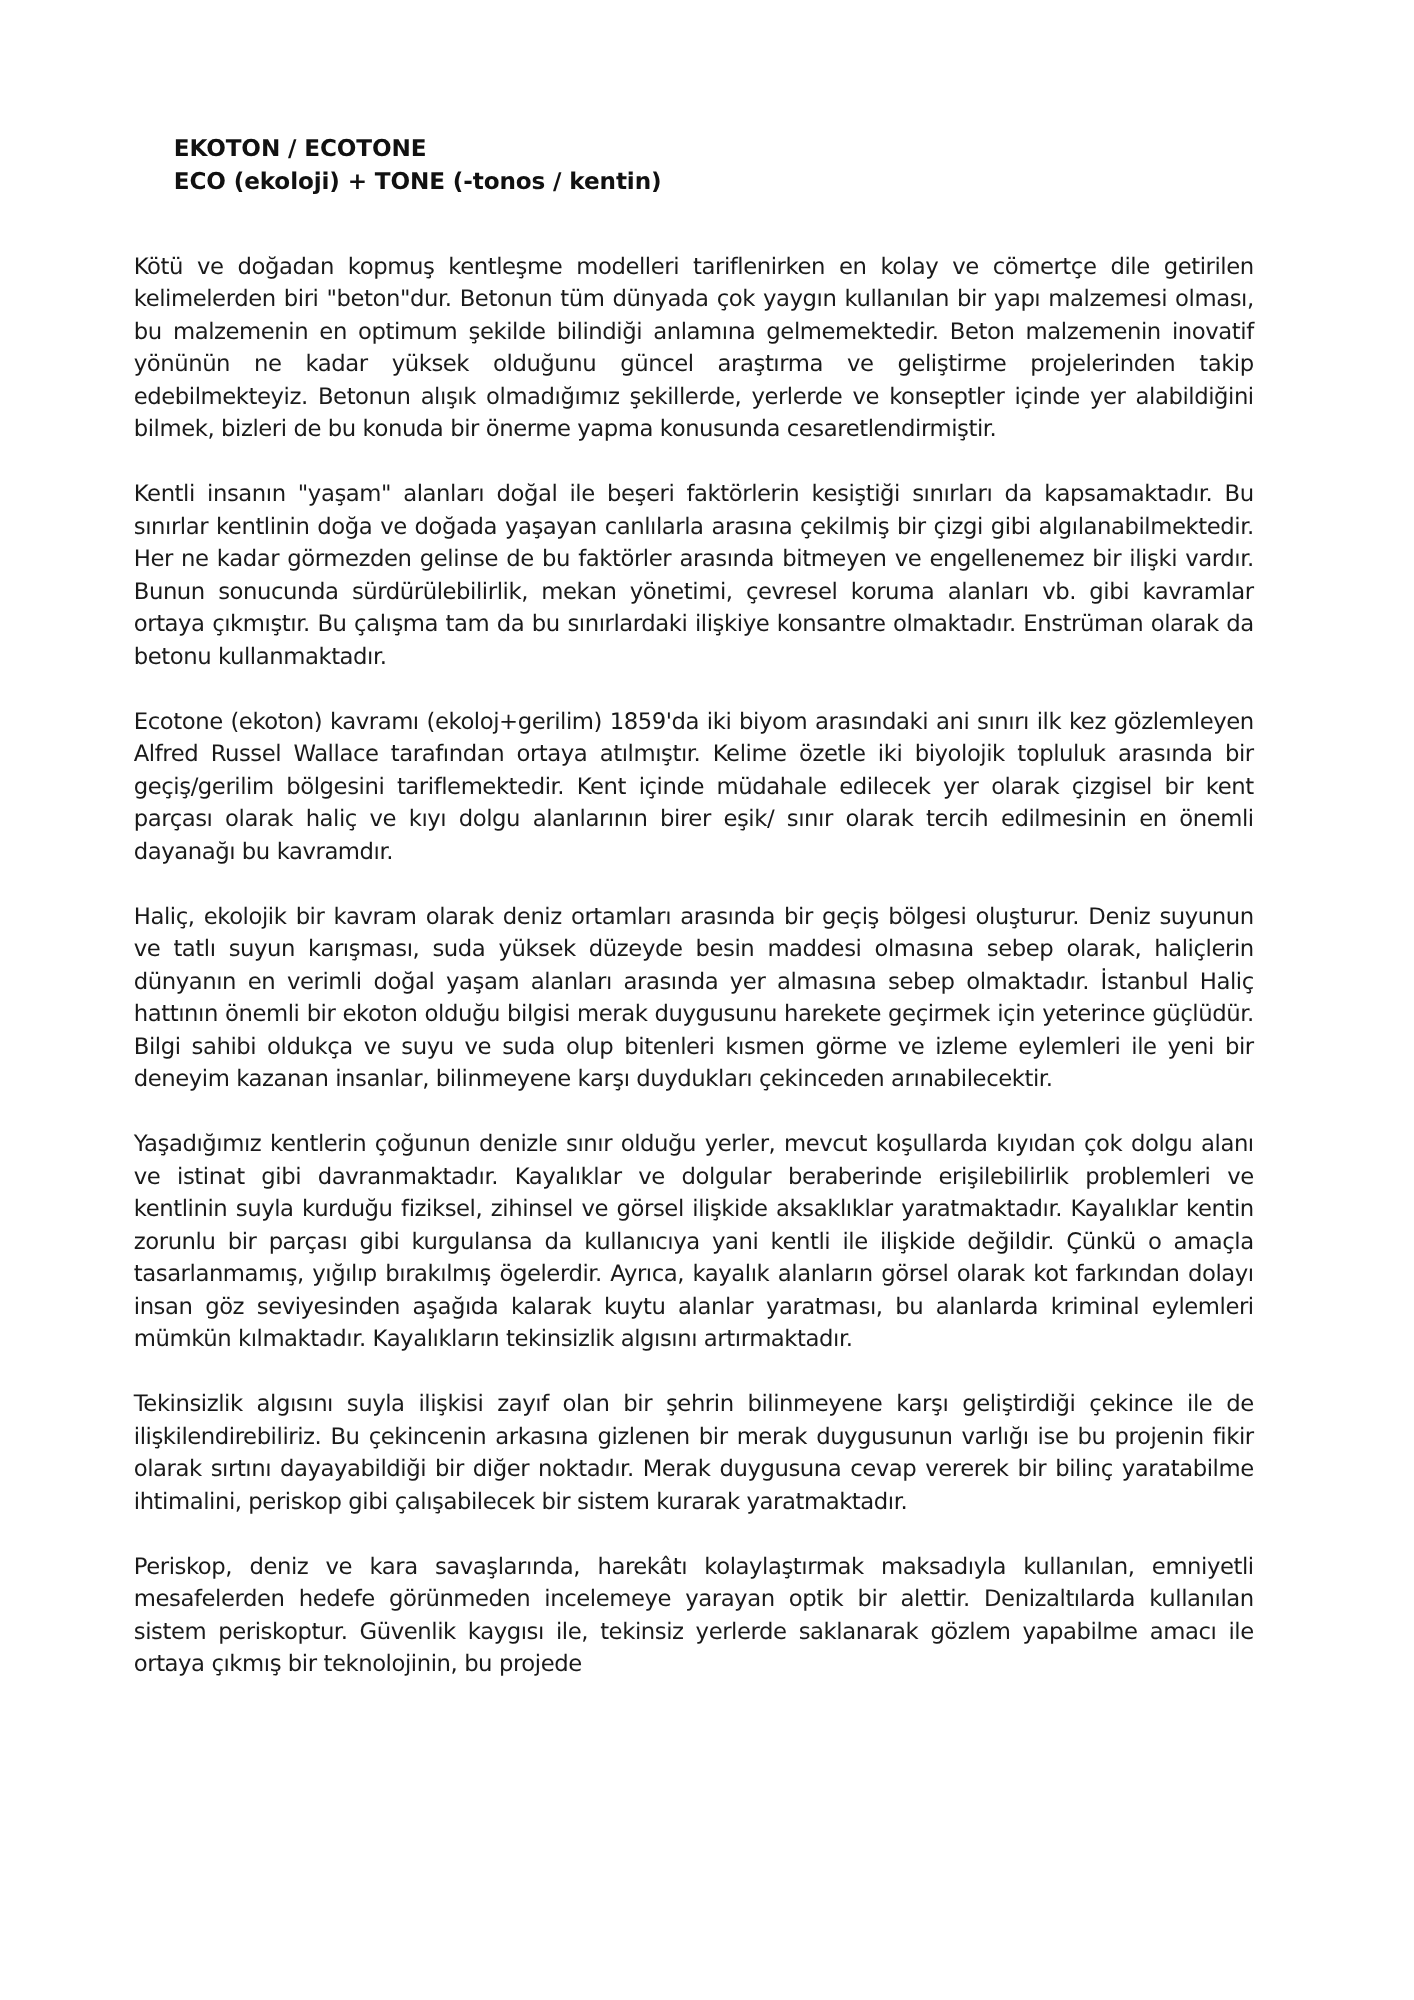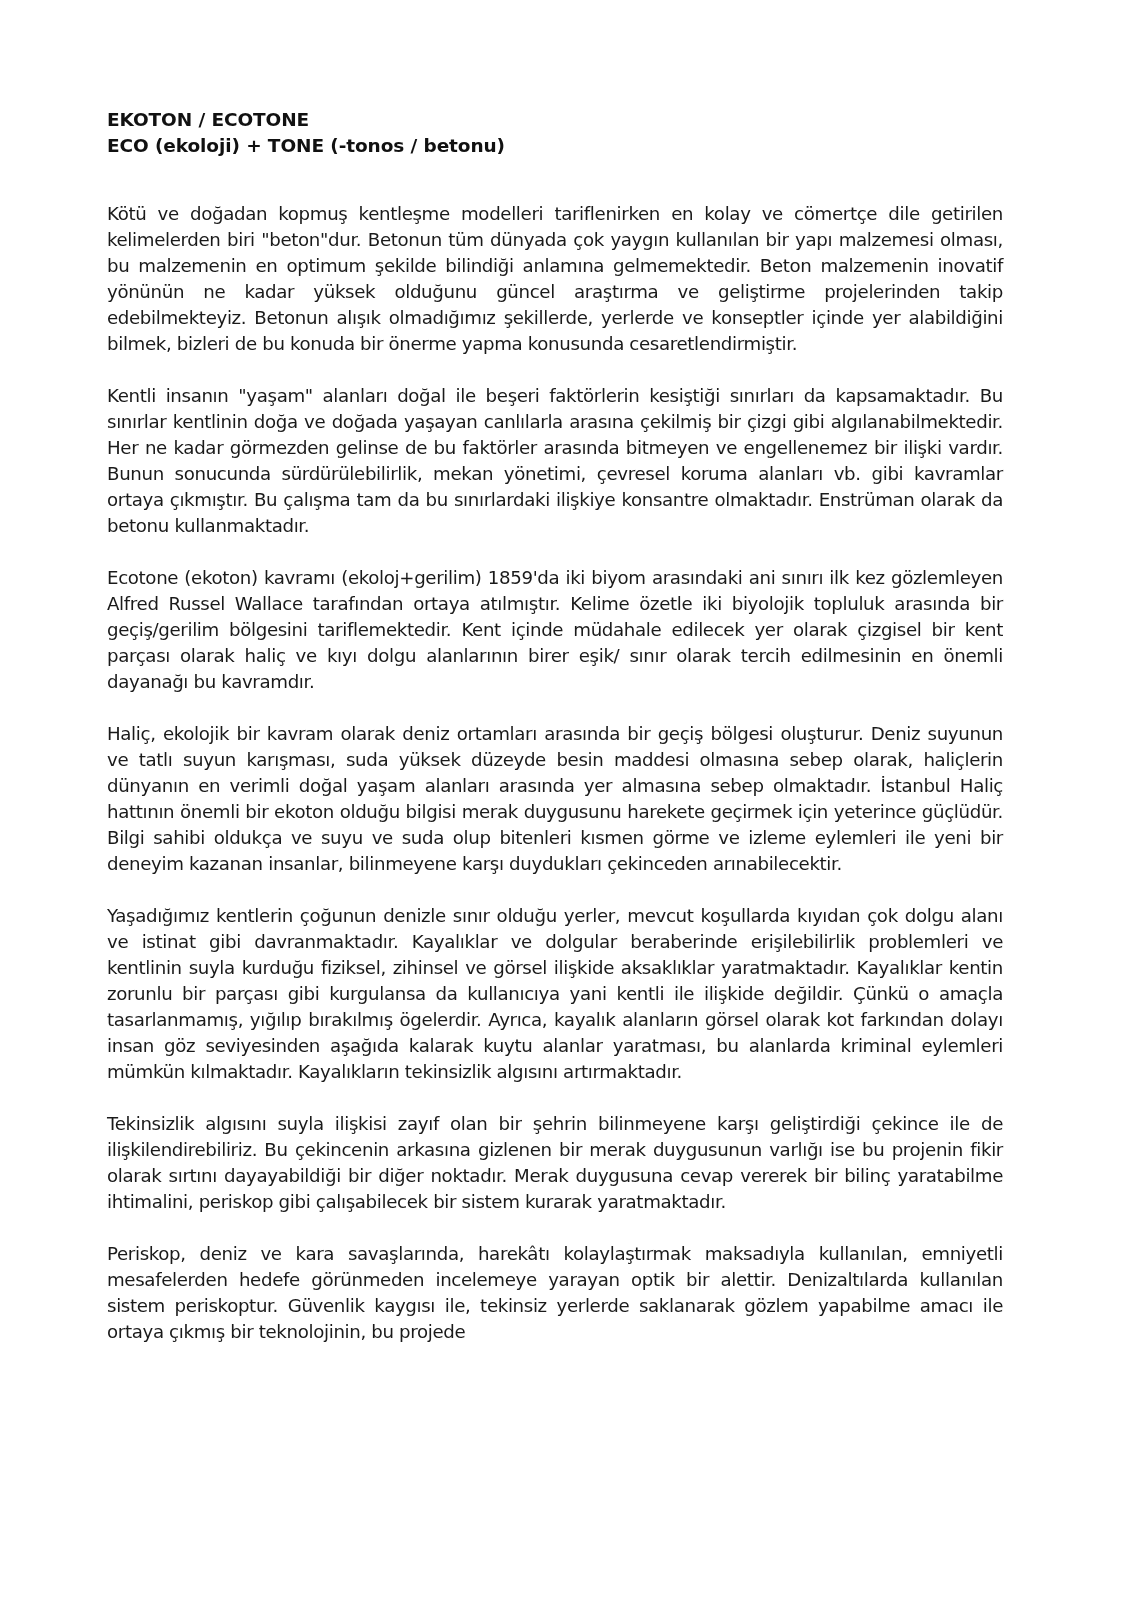--- a/index.html
+++ b/index.html
@@ -24,20 +24,21 @@
     .title-block {
       font-weight: bold;
       font-size: 18.5px;
       line-height: 26px;
       letter-spacing: -0.1px;
       color: #111111;
     }
     .title-line {
       display: block;
       white-space: nowrap;
+      margin-left: 32px;
     }
     .body-para {
       margin: 26px 0 0 0;
       font-size: 18.2px;
       line-height: 26px;
       text-align: justify;
       text-align-last: left;
       font-weight: normal;
       letter-spacing: -0.35px;
       word-spacing: 0px;
@@ -45,21 +46,21 @@
     .body-para.first {
       margin-top: 42px;
     }
   </style>
 </head>
 <body>
 
 <div class="page">
   <div class="title-block">
     <span class="title-line">EKOTON / ECOTONE</span>
-    <span class="title-line">ECO (ekoloji) + TONE (-tonos / betonu)</span>
+    <span class="title-line">ECO (ekoloji) + TONE (-tonos / kentin)</span>
   </div>
 
   <p class="body-para first">Kötü ve doğadan kopmuş kentleşme modelleri tariflenirken en kolay ve cömertçe dile getirilen kelimelerden biri "beton"dur. Betonun tüm dünyada çok yaygın kullanılan bir yapı malzemesi olması, bu malzemenin en optimum şekilde bilindiği anlamına gelmemektedir. Beton malzemenin inovatif yönünün ne kadar yüksek olduğunu güncel araştırma ve geliştirme projelerinden takip edebilmekteyiz. Betonun alışık olmadığımız şekillerde, yerlerde ve konseptler içinde yer alabildiğini bilmek, bizleri de bu konuda bir önerme yapma konusunda cesaretlendirmiştir.</p>
   <p class="body-para">Kentli insanın "yaşam" alanları doğal ile beşeri faktörlerin kesiştiği sınırları da kapsamaktadır. Bu sınırlar kentlinin doğa ve doğada yaşayan canlılarla arasına çekilmiş bir çizgi gibi algılanabilmektedir. Her ne kadar görmezden gelinse de bu faktörler arasında bitmeyen ve engellenemez  bir ilişki vardır. Bunun sonucunda sürdürülebilirlik, mekan yönetimi, çevresel koruma alanları vb. gibi kavramlar ortaya çıkmıştır. Bu çalışma tam da bu sınırlardaki ilişkiye konsantre olmaktadır. Enstrüman olarak da betonu kullanmaktadır.</p>
   <p class="body-para">Ecotone (ekoton) kavramı (ekoloj+gerilim) 1859'da iki biyom arasındaki ani sınırı ilk kez gözlemleyen Alfred Russel Wallace tarafından ortaya atılmıştır. Kelime özetle iki biyolojik topluluk arasında bir geçiş/gerilim bölgesini tariflemektedir. Kent içinde müdahale edilecek yer olarak çizgisel bir kent parçası olarak haliç ve kıyı dolgu alanlarının birer eşik/ sınır olarak tercih edilmesinin en önemli dayanağı bu kavramdır.</p>
   <p class="body-para">Haliç, ekolojik bir kavram olarak deniz ortamları arasında bir geçiş bölgesi oluşturur. Deniz suyunun ve tatlı suyun karışması, suda yüksek düzeyde besin maddesi olmasına sebep olarak, haliçlerin dünyanın en verimli doğal yaşam alanları arasında yer almasına sebep olmaktadır. İstanbul Haliç hattının önemli bir ekoton olduğu bilgisi merak duygusunu harekete geçirmek için yeterince  güçlüdür. Bilgi sahibi oldukça ve suyu ve suda olup bitenleri kısmen görme ve izleme eylemleri ile yeni bir deneyim kazanan insanlar, bilinmeyene karşı duydukları çekinceden arınabilecektir.</p>
   <p class="body-para">Yaşadığımız kentlerin çoğunun denizle sınır olduğu yerler, mevcut koşullarda kıyıdan çok dolgu alanı ve istinat gibi davranmaktadır. Kayalıklar ve dolgular beraberinde erişilebilirlik problemleri ve kentlinin suyla kurduğu fiziksel, zihinsel ve görsel ilişkide aksaklıklar yaratmaktadır. Kayalıklar kentin zorunlu bir parçası gibi kurgulansa da kullanıcıya yani kentli ile ilişkide değildir. Çünkü o amaçla tasarlanmamış, yığılıp bırakılmış ögelerdir. Ayrıca, kayalık alanların görsel olarak kot farkından dolayı insan göz seviyesinden aşağıda kalarak kuytu alanlar yaratması, bu alanlarda kriminal eylemleri mümkün kılmaktadır. Kayalıkların tekinsizlik algısını artırmaktadır.</p>
   <p class="body-para">Tekinsizlik algısını suyla ilişkisi zayıf olan bir şehrin bilinmeyene karşı geliştirdiği çekince ile de ilişkilendirebiliriz. Bu çekincenin arkasına gizlenen bir merak duygusunun varlığı ise bu projenin fikir olarak sırtını dayayabildiği bir diğer noktadır. Merak duygusuna cevap vererek bir bilinç yaratabilme ihtimalini, periskop gibi çalışabilecek bir sistem kurarak yaratmaktadır.</p>
   <p class="body-para">Periskop, deniz ve kara savaşlarında, harekâtı kolaylaştırmak maksadıyla kullanılan, emniyetli mesafelerden hedefe görünmeden incelemeye yarayan optik bir alettir. Denizaltılarda kullanılan sistem periskoptur. Güvenlik kaygısı ile, tekinsiz yerlerde saklanarak gözlem yapabilme amacı ile ortaya çıkmış bir teknolojinin, bu projede</p>
 </div>

